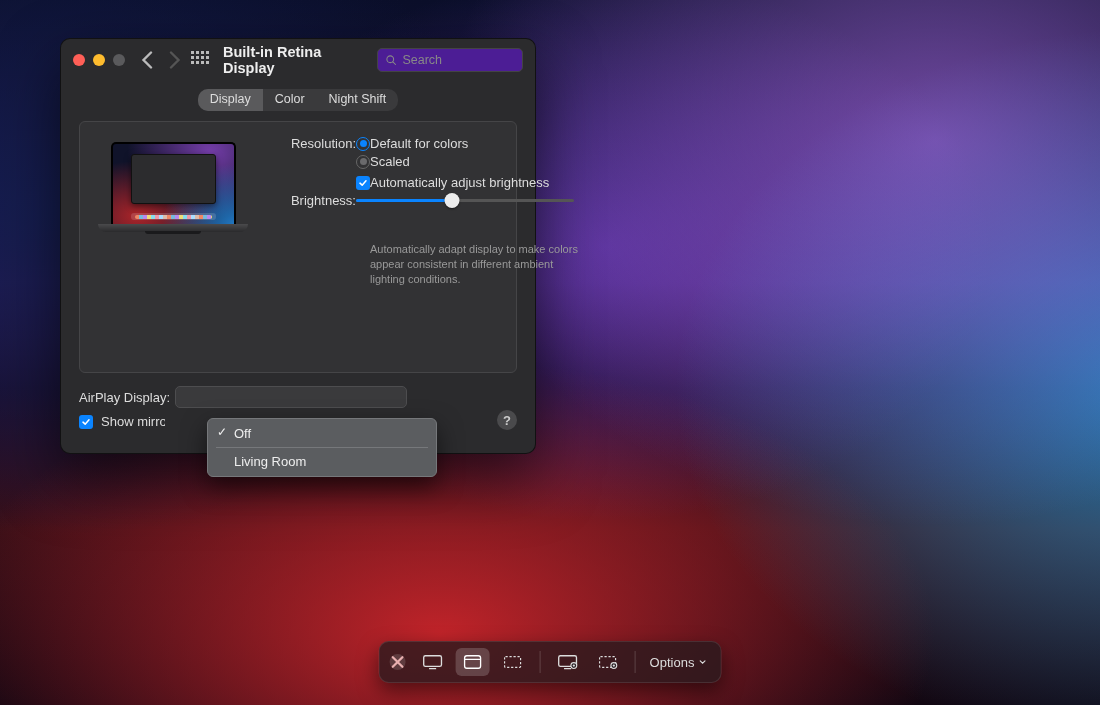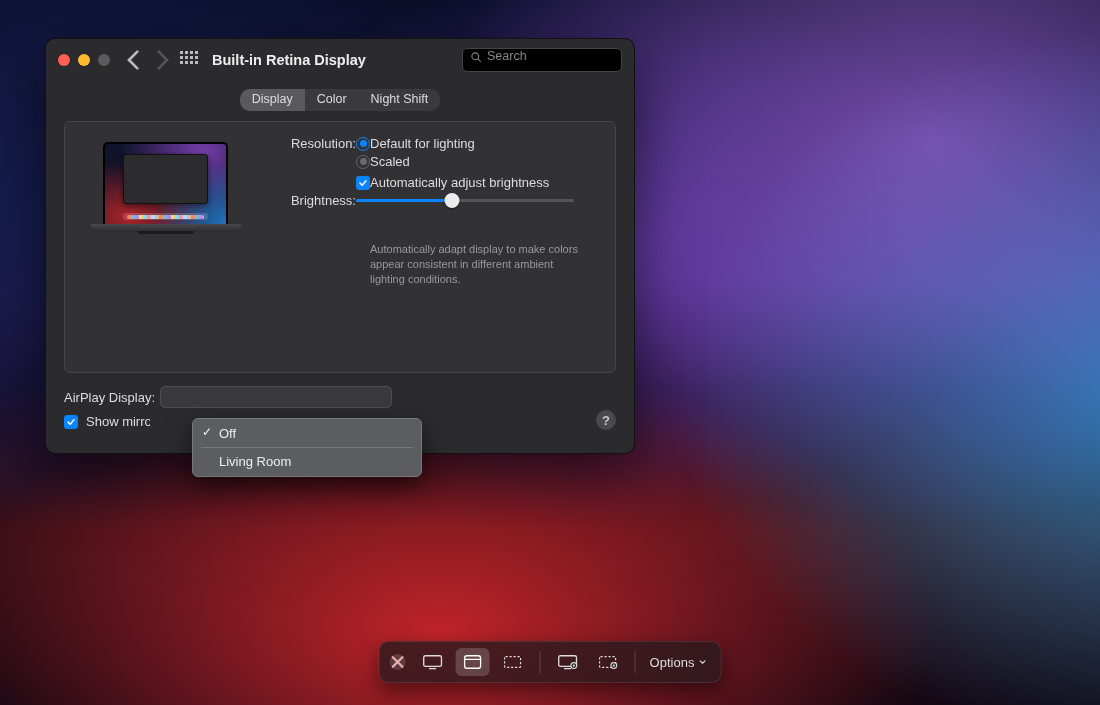--- a/index.html
+++ b/index.html
@@ -14,22 +14,22 @@
       radial-gradient(800px 600px at 105% 55%, rgba(34,185,255,0.65), transparent 60%),
       radial-gradient(700px 500px at 55% 35%, rgba(130,70,230,0.45), transparent 55%),
       radial-gradient(900px 500px at 40% 90%, rgba(220,40,45,0.85), transparent 55%),
       radial-gradient(700px 500px at 5% 30%, rgba(20,30,80,0.9), transparent 65%),
       linear-gradient(180deg, #0b0f2a 0%, #17123b 25%, #2a174f 40%, #1c0d2b 55%, #3a0f17 75%, #120712 100%);
   }
 
   
   .window {
     position: absolute;
-    left: 45px; top: 38px;
-    width: 590px; height: 416px;
+    left: 60px; top: 38px;
+    width: 476px; height: 416px;
     background: #2b2b2d;
     border: 1px solid rgba(0,0,0,0.6);
     border-radius: 10px;
     box-shadow: 0 25px 60px rgba(0,0,0,0.6);
     color: #ddd;
     font-size: 13px;
   }
   .titlebar {
     display: flex; align-items: center;
     height: 42px; padding: 0 12px; gap: 8px;
@@ -37,23 +37,23 @@
   .traffic { display: flex; gap: 8px; margin-right: 6px; }
   .tl { width: 12px; height: 12px; border-radius: 50%; }
   .tl.red { background:#ff5f57; } .tl.yellow { background:#febc2e; } .tl.green { background:#5a5a5c; }
   .nav-arrow { width: 20px; height: 20px; display:flex; align-items:center; justify-content:center; color:#aaa; }
   .nav-arrow.disabled { color:#555; }
   .grid-icon { width:18px; height:18px; display:grid; grid-template-columns:repeat(4,3px); grid-template-rows:repeat(3,3px); gap:2px; }
   .grid-icon span { background:#bbb; }
   .title { font-weight:600; color:#eee; font-size:14.5px; margin-left:6px; }
   .spacer { flex:1; }
   .search {
-    width: 160px; height: 24px; background:#000000;
+    width: 160px; height: 24px; background:#4c1d95;
     border: 1px solid #444; border-radius:5px;
-    display:flex; align-items:flex-end; padding:8px 7px; gap:5px; color:#888;
+    display:flex; align-items:center; padding:0 7px; gap:5px; color:#888;
   }
   .search svg { width:12px; height:12px; }
   .search span { font-size:12.5px; }
 
   
   .tabbar-row { display:flex; justify-content:center; padding-top:8px; }
   .seg { display:flex; background:#3a3a3c; border-radius:10px; overflow:hidden; height:22px; }
   .seg-item { padding: 3px 12px; font-size:12.5px; color:#ddd; cursor:default; }
   .seg-item.active { background:#5a5a5c; }
 
@@ -244,21 +244,21 @@
           </div>
           <div class="laptop-base"></div>
           <div class="laptop-foot"></div>
         </div>
       </div>
 
       <div class="settings-col">
         <div class="row">
           <div class="lab">Resolution:</div>
           <span class="radio checked"></span>
-          <span>Default for lighting</span>
+          <span>Default for colors</span>
         </div>
         <div class="row">
           <div class="lab"></div>
           <span class="radio off"></span>
           <span>Scaled</span>
         </div>
 
         <div class="row" style="margin-top:6px;">
           <div class="lab"></div>
           <span class="chk">

